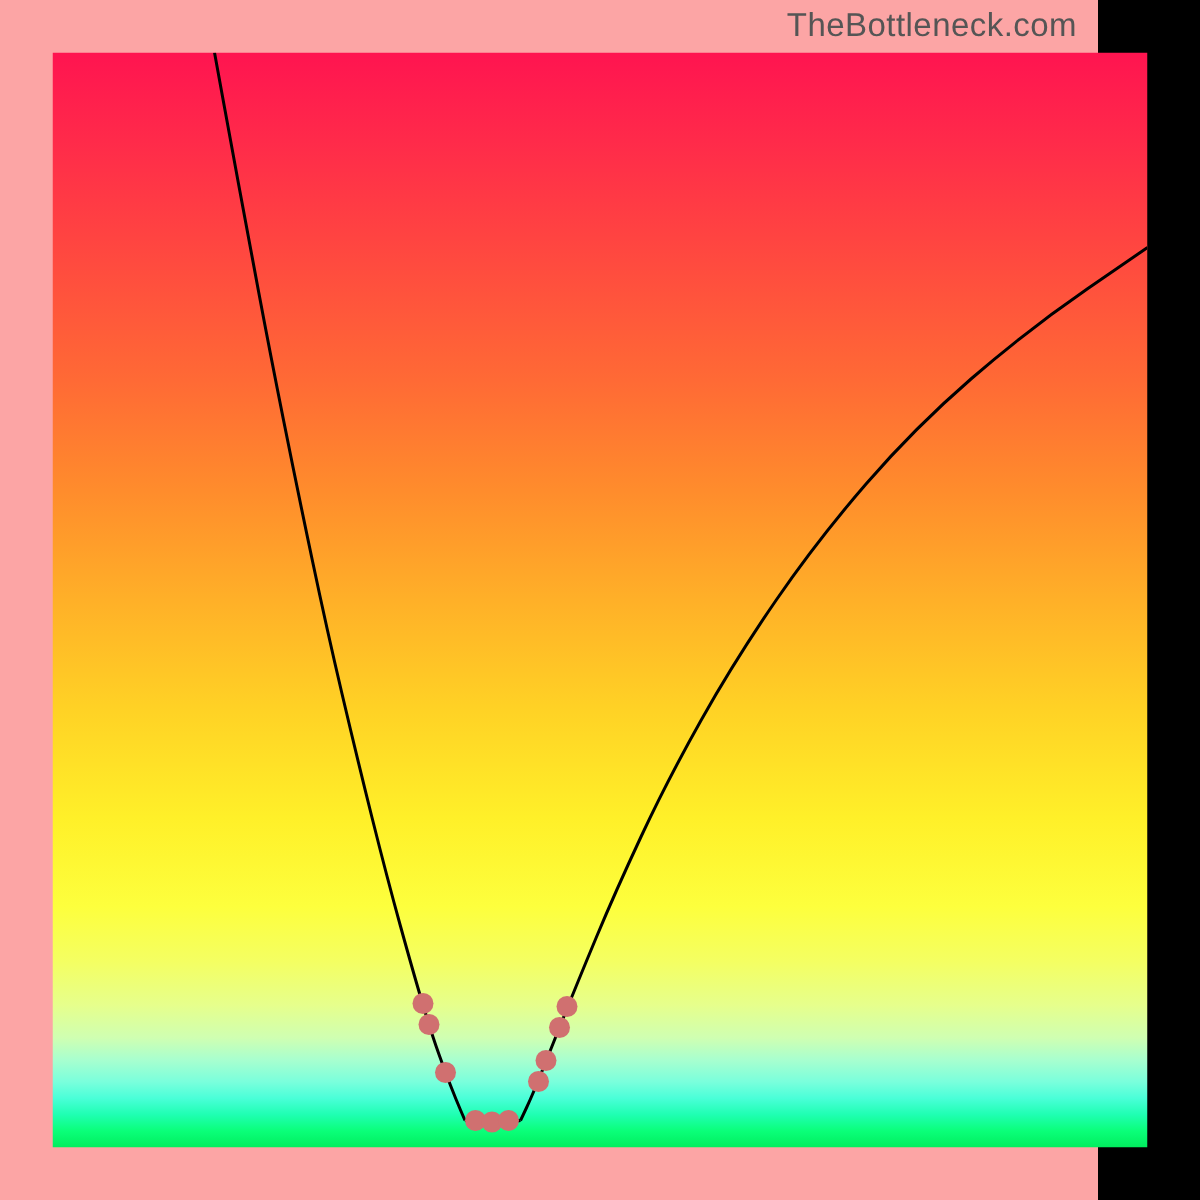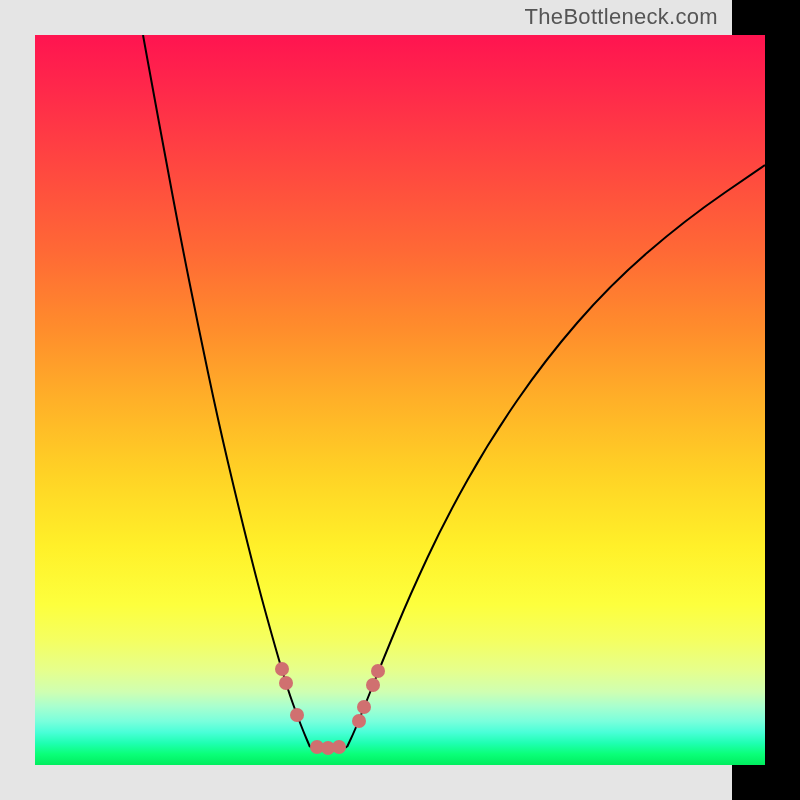--- a/index.html
+++ b/index.html
@@ -8,21 +8,21 @@
     width: 800px;
     height: 800px;
     background: #000;
     overflow: hidden;
     font-family: Arial, Helvetica, sans-serif;
   }
   .outer {
     position: relative;
     width: 732px;
     height: 800px;
-    background: #e5e5e5;
+    background: #fca5a5;
   }
   .attribution {
     position: absolute;
     top: 4px;
     right: 14px;
     color: #555;
     font-size: 22px;
     font-weight: 500;
     letter-spacing: 0.3px;
     z-index: 5;

